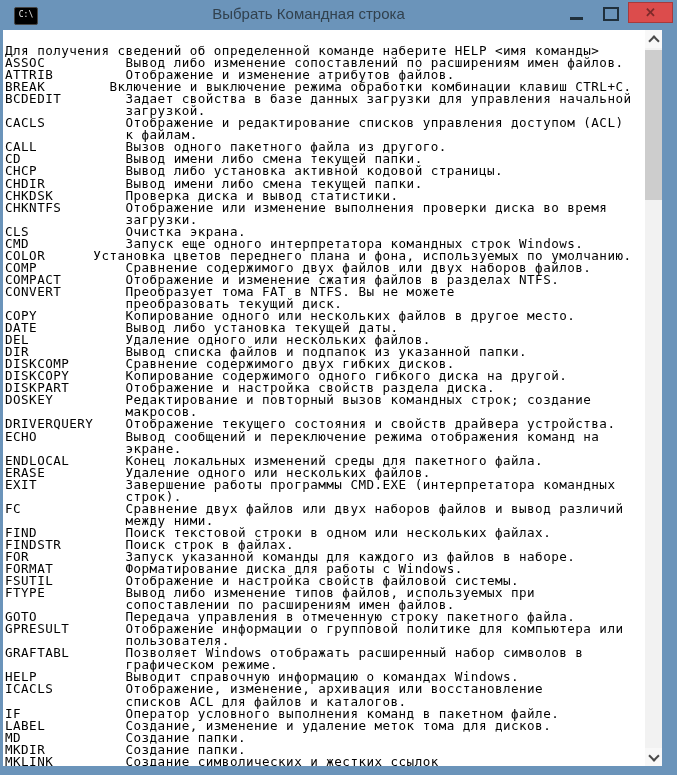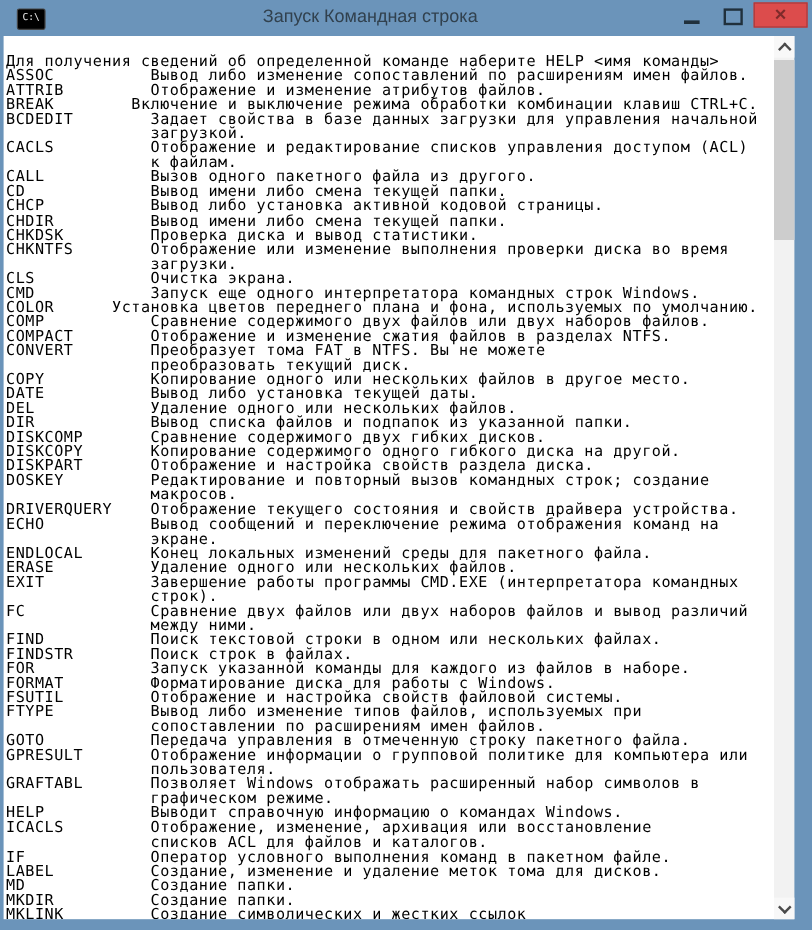--- a/index.html
+++ b/index.html
@@ -52,21 +52,21 @@
   .chev.down{top:4px;transform:rotate(225deg);}
   .scroll-thumb{position:absolute;left:0;top:20px;width:17px;height:150px;background:#cdcdcd;}
 </style>
 </head>
 <body>
 
 <div class="window">
 
   <div class="titlebar">
     <div class="app-icon">C:\</div>
-    <div class="title">Запуск Командная строка</div>
+    <div class="title">Выбрать Командная строка</div>
 
     <div class="min-btn">
       <span class="min-glyph"></span>
     </div>
     <div class="max-btn">
       <span class="max-glyph"></span>
     </div>
     <div class="close-btn">
       <span class="close-glyph">✕</span>
     </div>

